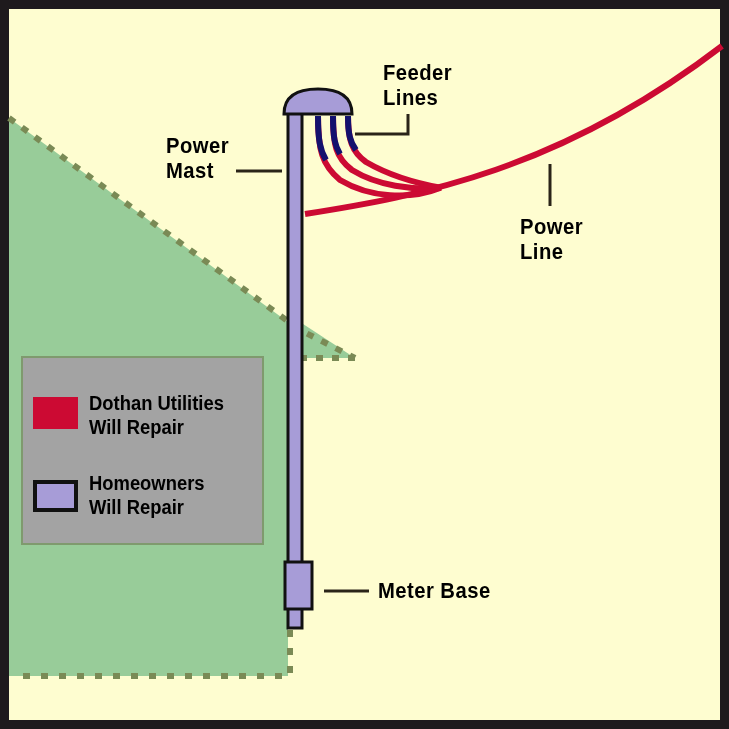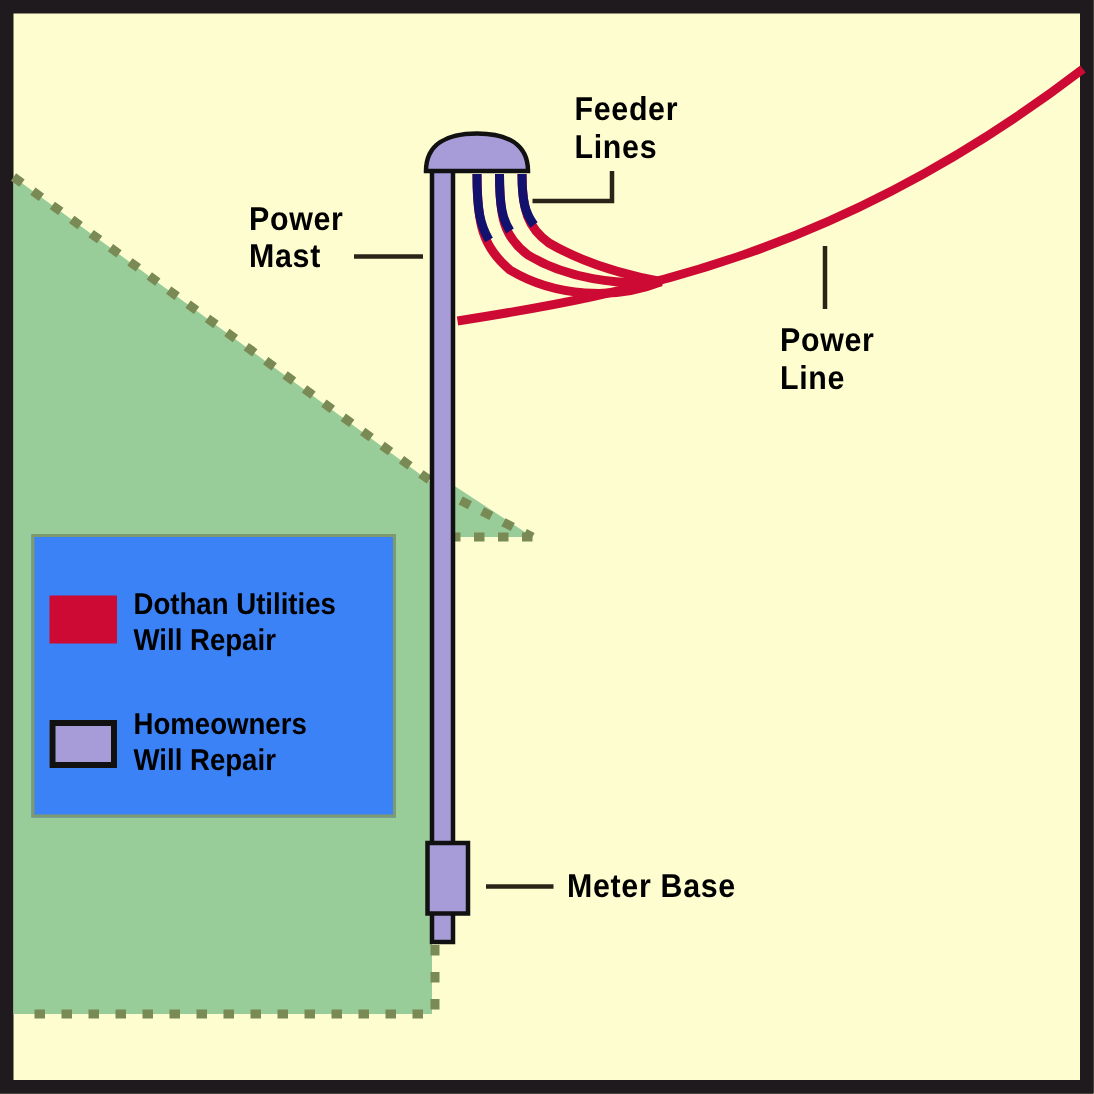--- a/index.html
+++ b/index.html
@@ -13,21 +13,21 @@
     line-height: 25px;
     color: #000;
     letter-spacing: 0.5px;
     transform: scaleX(0.92);
     transform-origin: left top;
     white-space: nowrap;
   }
   .lbl span { display: block; }
   #legend {
     position: absolute; left: 21px; top: 356px; width: 243px; height: 189px;
-    background: #3b82f6; border: 2px solid #7f9a6e; box-sizing: border-box;
+    background: #a3a3a3; border: 2px solid #7f9a6e; box-sizing: border-box;
   }
   .swatch { position: absolute; box-sizing: border-box; }
   .legend-text {
     position: absolute;
     font-family: "Liberation Sans", sans-serif;
     font-weight: bold; font-size: 20px; line-height: 24px; color: #000;
     transform: scaleX(0.92); transform-origin: left top; white-space: nowrap;
   }
   .legend-text span { display: block; }
 </style>

